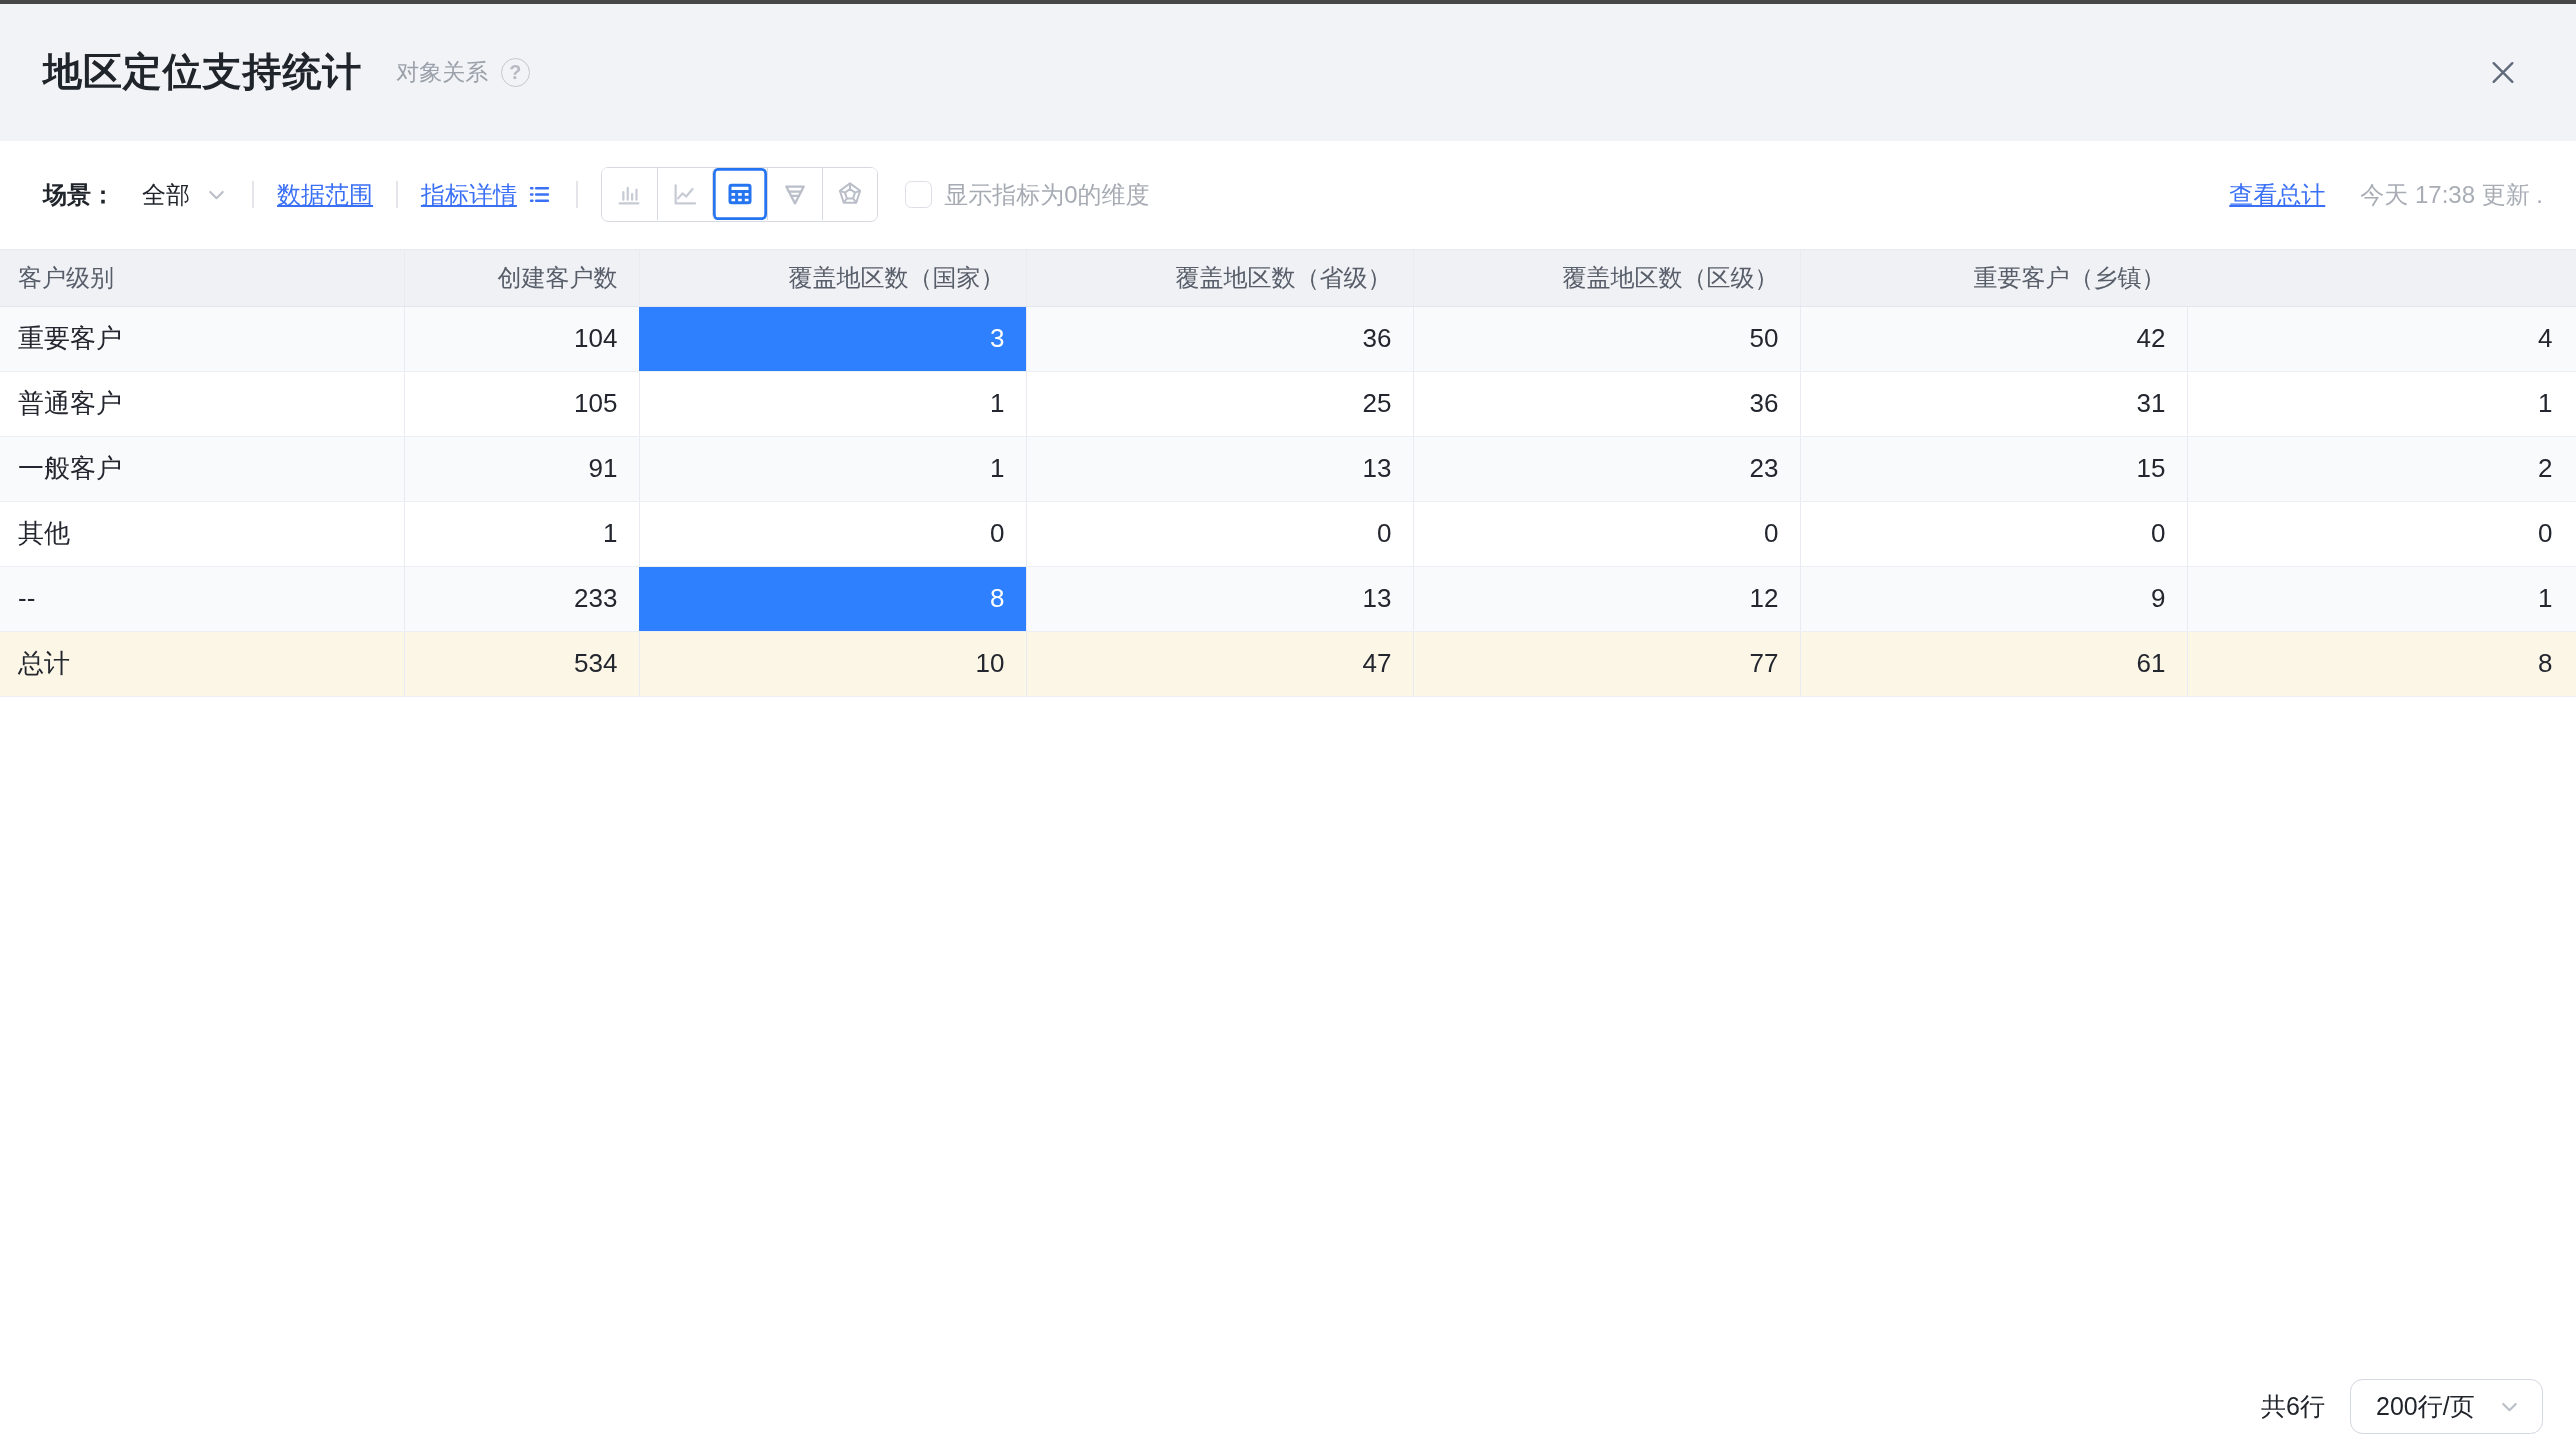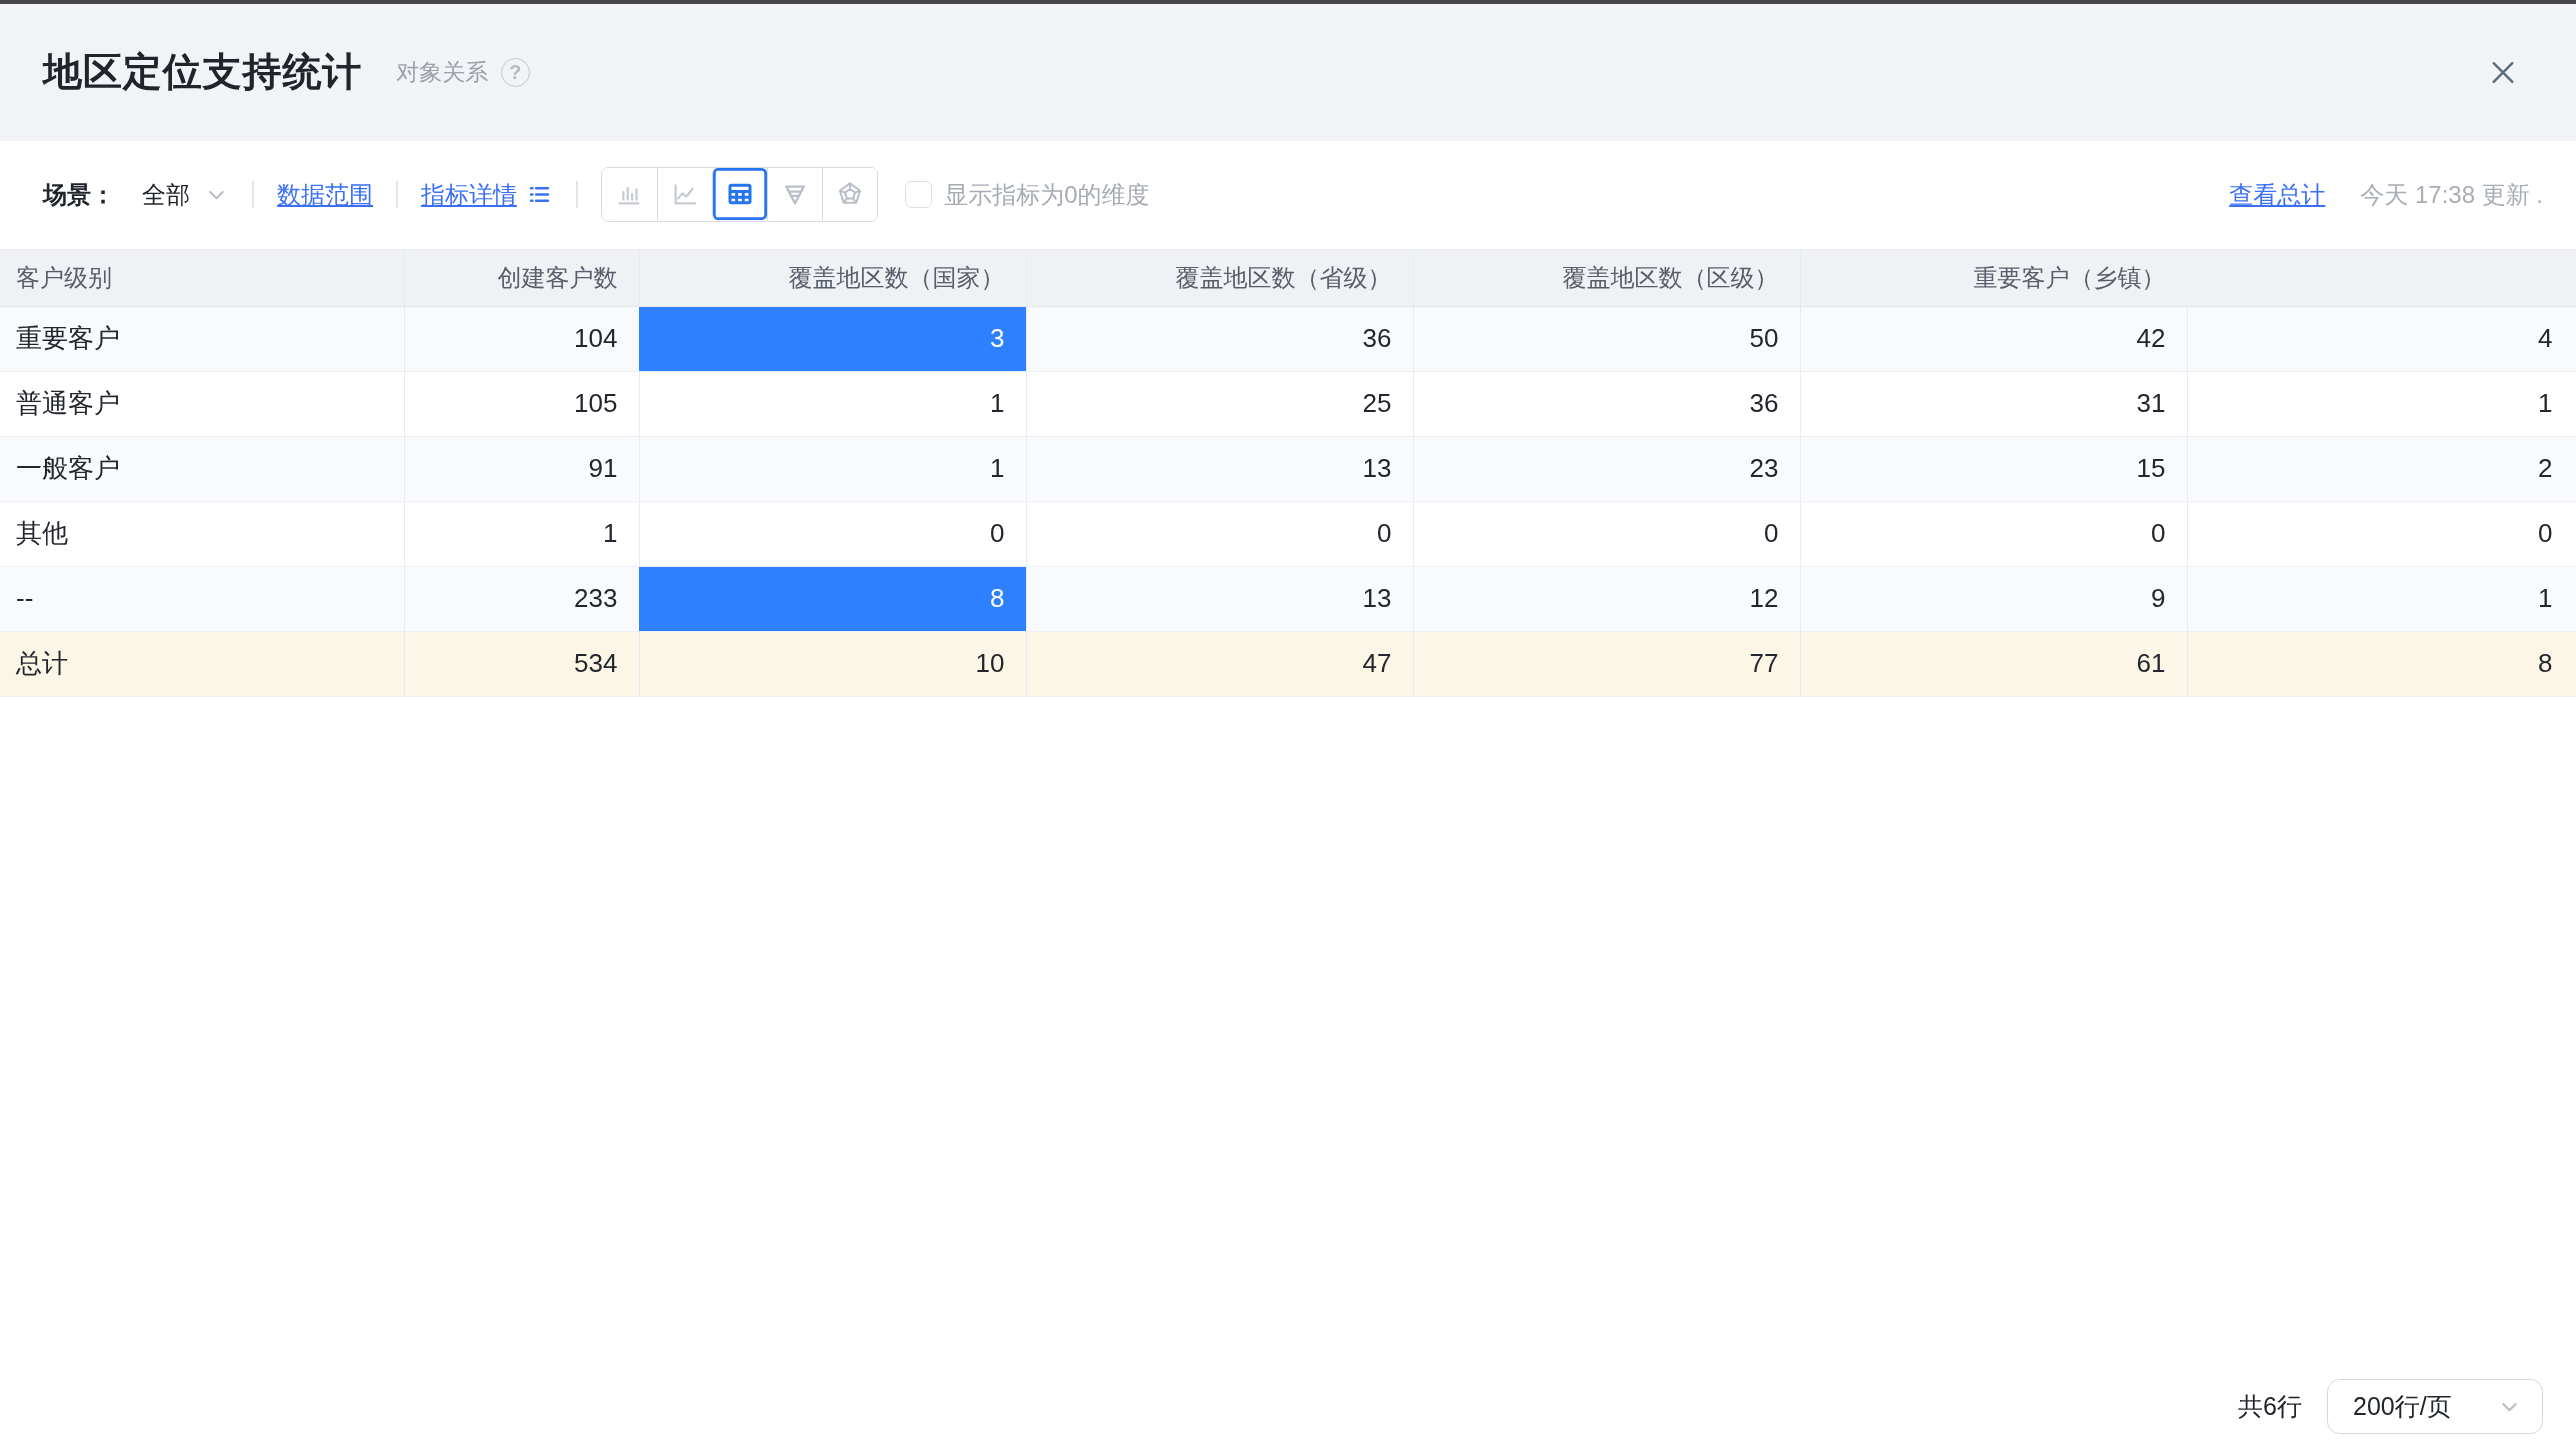--- a/index.html
+++ b/index.html
@@ -77,32 +77,32 @@
     background:#f0f1f5;border-top:1.8px solid #e7e9ee;border-bottom:1.8px solid #e3e6ec;
   }
   .t-head .t-cell{
     height:56px;font-size:24px;color:var(--hdr-text);
   }
   .t-cell{
     display:flex;align-items:center;justify-content:flex-end;
     padding-right:21.5px;font-size:26px;color:var(--dark-text);
     border-left:1.8px solid var(--line);
   }
-  .t-cell:first-child{border-left:none;justify-content:flex-start;padding-right:0;margin-left:16px;}
+  .t-cell:first-child{border-left:none;justify-content:flex-start;padding-left:18px;padding-right:0;}
   .t-body .t-row{height:65px;border-bottom:1.8px solid #edeff4;}
   .t-body .t-row.stripe{background:#f9fafb;}
   .t-body .t-row.total{background:var(--total-bg);}
   .t-cell.hl{background:var(--highlight);color:#fff;border-left-color:var(--highlight);}
   
   .pagination{
     position:absolute;right:33px;bottom:19.7px;display:flex;align-items:center;gap:25px;
   }
   .row-count{font-size:25px;color:#20242b;}
   .page-size-select{
-    width:216px;height:55px;border:1.8px solid #d3d7de;border-radius:12.5px;background:#fff;
+    width:193px;height:55px;border:1.8px solid #d3d7de;border-radius:12.5px;background:#fff;
     display:flex;align-items:center;justify-content:space-between;
     padding:0 19.7px 0 25px;cursor:pointer;
   }
   .page-size-value{font-size:25px;color:#20242b;}
   svg{display:block;}
 </style>
 </head>
 <body>
 
 <div class="top-strip"></div>

